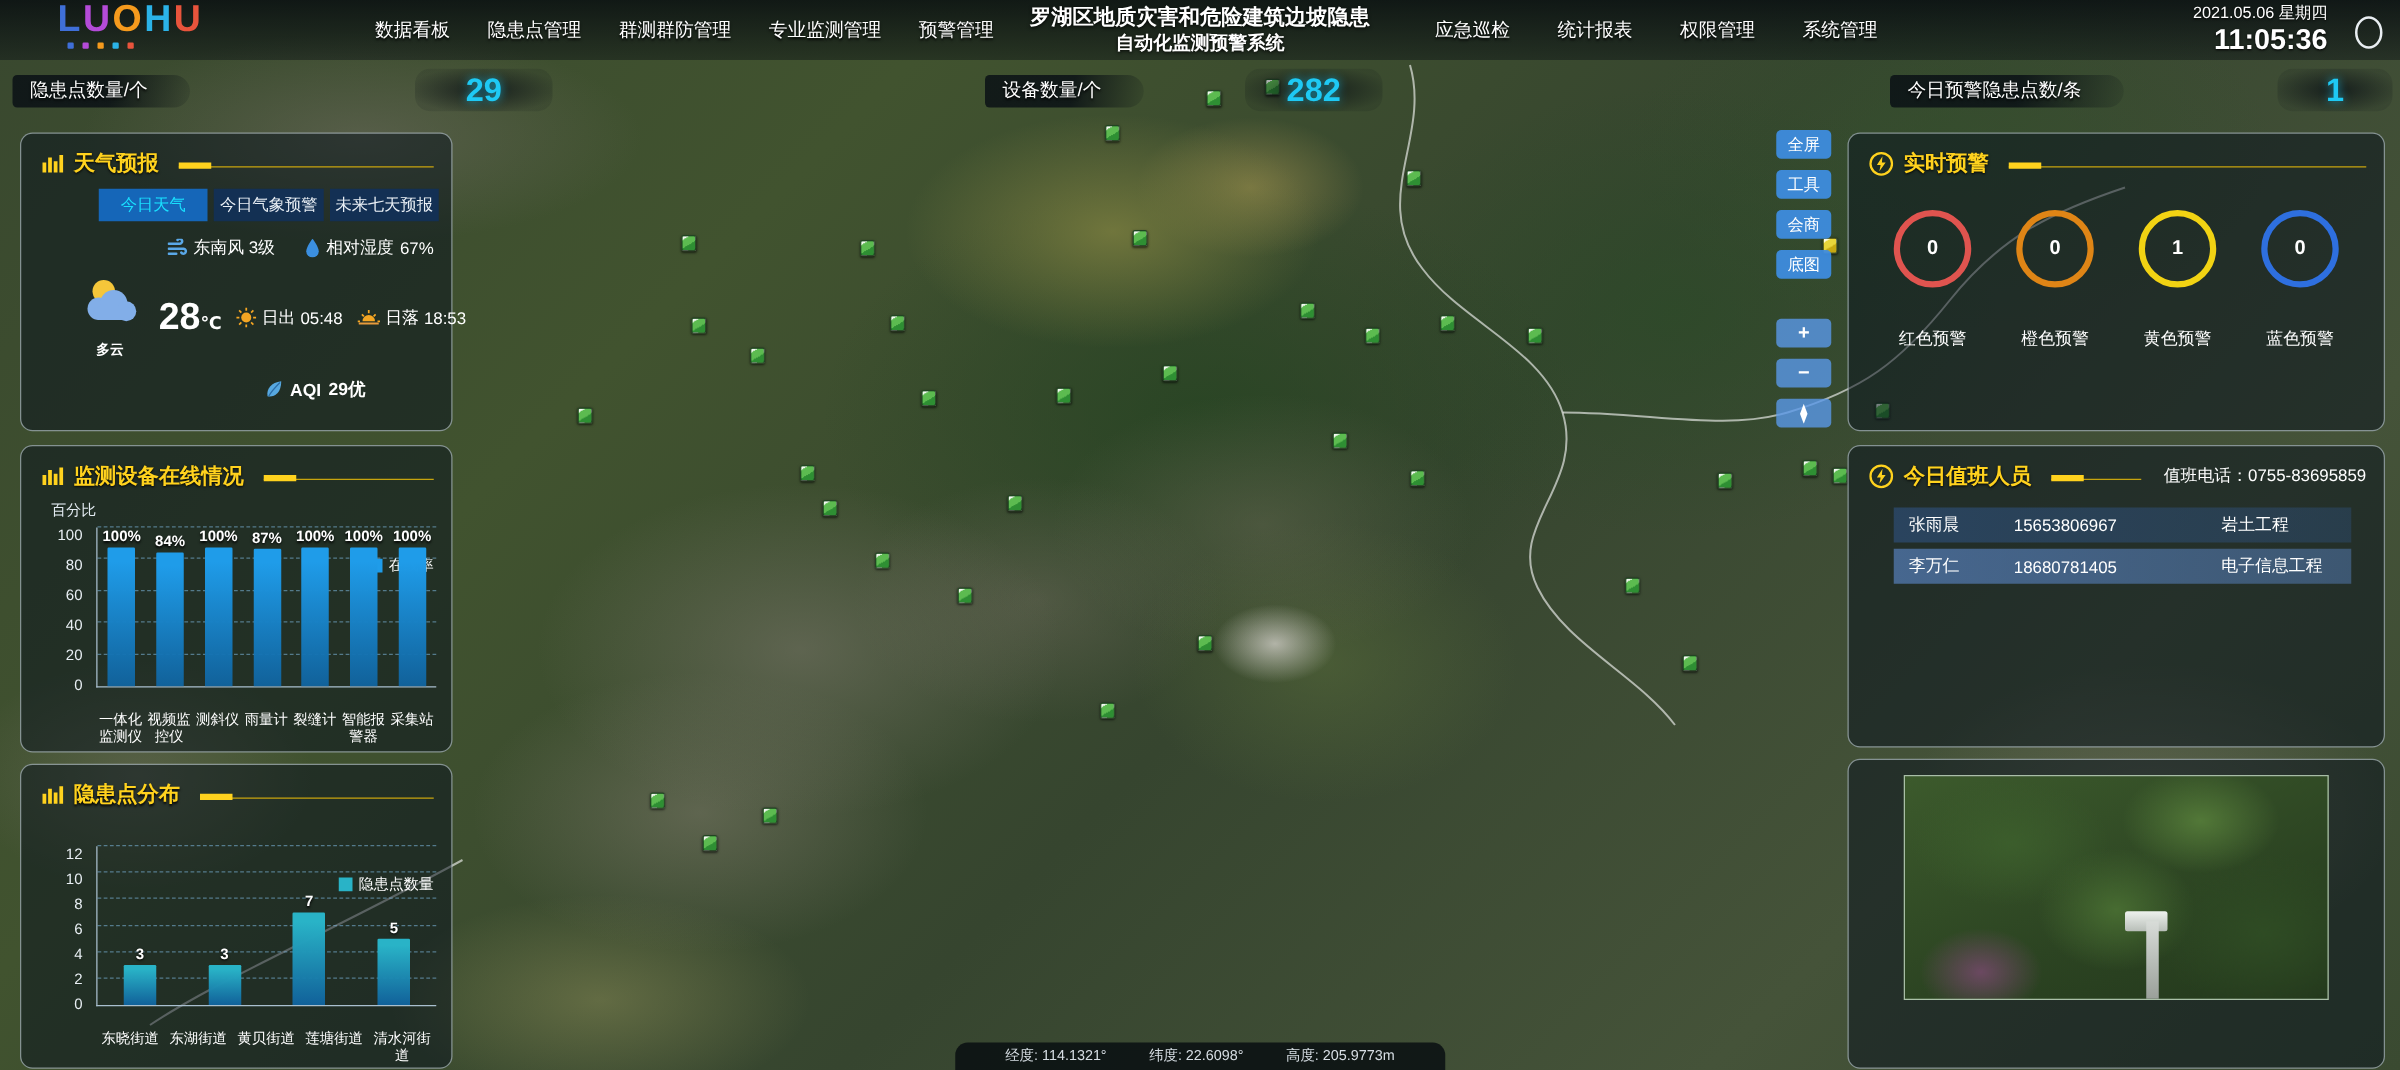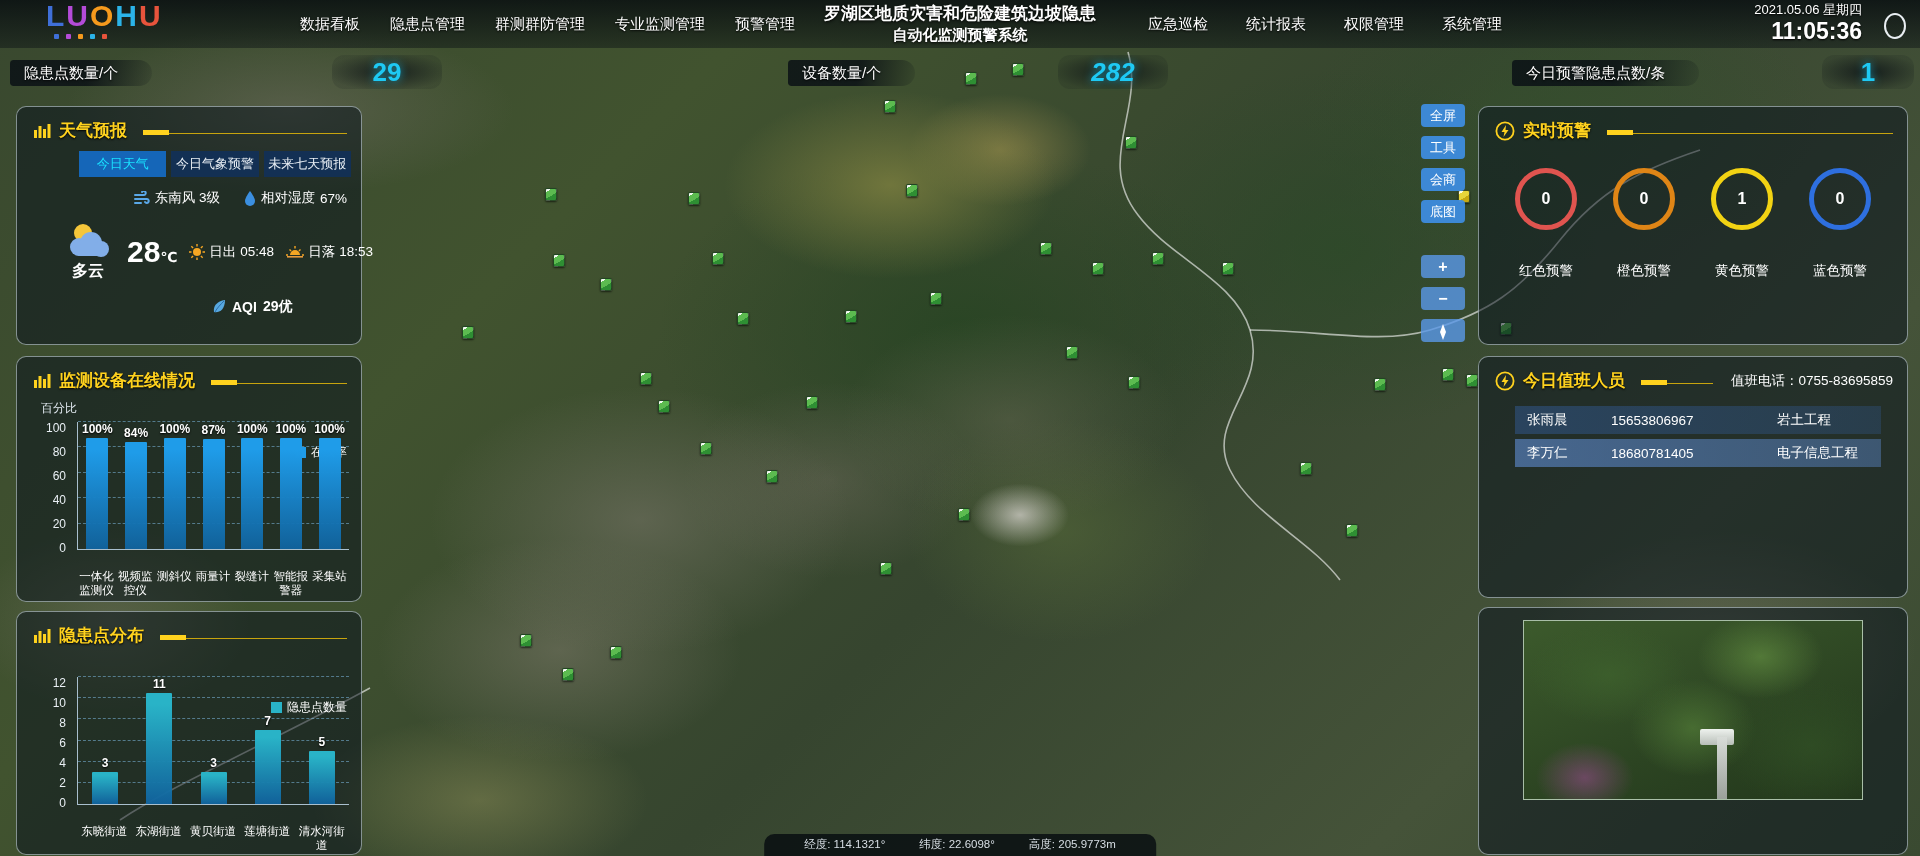--- a/index.html
+++ b/index.html
@@ -48,21 +48,21 @@
   .dt .date { font-size:13px; }
   .dt .time { font-size:23px; font-weight:bold; }
   .ucircle { position:absolute; right:14px; top:13px; width:22px; height:26px; border:2px solid #e9eef2; border-radius:50%; cursor:pointer; }
 
   
   .stat-label { position:absolute; top:60px; height:26px; line-height:26px; padding:0 34px 0 14px; font-size:15px; color:#fff; z-index:25;
     background:linear-gradient(100deg, rgba(8,14,20,.82) 55%, rgba(8,14,20,.1)); border-radius:4px 14px 14px 4px; white-space:nowrap; text-shadow:0 1px 2px #000; }
   .stat-value { position:absolute; top:55px; width:110px; height:34px; line-height:34px; text-align:center; z-index:25;
     font-size:26px; font-weight:bold; color:#1ec9f4; text-shadow:0 0 8px rgba(30,201,244,.7);
     background:radial-gradient(ellipse at center, rgba(8,14,20,.75), rgba(8,14,20,.12) 78%); border-radius:12px; }
-  .s1l{left:10px;} .s1v{left:332px;} .s2l{left:788px;} .s2v{left:1058px;font-style:italic;} .s3l{left:1512px;} .s3v{left:1822px;width:92px;}
+  .s1l{left:10px;} .s1v{left:332px;} .s2l{left:788px;} .s2v{left:996px;} .s3l{left:1512px;} .s3v{left:1822px;width:92px;}
 
   
   .panel { position:absolute; background:rgba(8,18,28,.52); border:1px solid rgba(215,228,235,.55); border-radius:10px; z-index:20; color:#fff; }
   .pL1 { left:16px; top:106px; width:346px; height:239px; }
   .pL2 { left:16px; top:356px; width:346px; height:246px; }
   .pL3 { left:16px; top:611px; width:346px; height:244px; }
   .pR1 { left:1478px; top:106px; width:430px; height:239px; }
   .pR2 { left:1478px; top:356px; width:430px; height:242px; }
   .pR3 { left:1478px; top:607px; width:430px; height:248px; }
   .panel-head { display:flex; align-items:center; gap:8px; padding:12px 14px 0 16px; }
@@ -72,21 +72,21 @@
   .p-extra { font-size:13.5px; color:#fff; white-space:nowrap; margin-left:10px; }
 
   
   .tabs { display:flex; gap:5px; margin:9px 10px 0 62px; }
   .tab { flex:1; text-align:center; padding:4px 0; font-size:13px; color:#e9eff5; background:rgba(16,48,92,.85); cursor:pointer; white-space:nowrap; }
   .tab.active { background:#1566b8; color:#19e0ff; }
   .wx-meta { display:flex; justify-content:flex-end; gap:24px; margin:12px 14px 0 0; font-size:13.5px; }
   .wx-meta .mi { display:flex; align-items:center; gap:5px; }
   .wx-main { display:flex; align-items:center; gap:12px; margin:14px 0 0 44px; }
   .cond { display:flex; flex-direction:column; align-items:center; }
-  .cond .cname { font-size:16px; font-weight:bold; margin-top:2px; }
+  .cond .cname { font-size:11px; font-weight:bold; margin-top:13px; }
   .temp { font-size:30px; font-weight:bold; }
   .temp small { font-size:14px; font-weight:bold; }
   .sunrow { display:flex; align-items:center; gap:4px; font-size:13.5px; white-space:nowrap; }
   .aqi { display:flex; align-items:center; gap:6px; margin:16px 0 0 196px; font-size:14px; font-weight:bold; }
 
   
   .chart { position:relative; height:206px; margin-top:2px; }
   .ylab { position:absolute; left:24px; top:6px; font-size:12px; color:#e3ebf2; }
   .legend { position:absolute; right:14px; top:6px; display:flex; align-items:center; gap:5px; font-size:12px; color:#fff;margin-top:44px; }
   .legend i { width:11px; height:11px; display:block; }
@@ -424,24 +424,20 @@
         <div class="grid" style="bottom: 50%;"></div>
         <div class="grid" style="bottom: 66.6667%;"></div>
         <div class="grid" style="bottom: 83.3333%;"></div>
         <div class="grid" style="bottom: 100%;"></div>
         <div class="bars">
           <div class="barw">
             <div class="bval">3</div>
             <div class="bar" style="height: 25%; width: 26px; background: linear-gradient(rgb(41, 179, 199) 0%, rgb(41, 179, 199) 10%, rgba(16, 100, 160, 0.95) 100%);"></div>
           </div>
           <div class="barw">
-            <div class="bval">11</div>
-            <div class="bar" style="height: 91.6667%; width: 26px; background: linear-gradient(rgb(41, 179, 199) 0%, rgb(41, 179, 199) 10%, rgba(16, 100, 160, 0.95) 100%);"></div>
-          </div>
-          <div class="barw">
             <div class="bval">3</div>
             <div class="bar" style="height: 25%; width: 26px; background: linear-gradient(rgb(41, 179, 199) 0%, rgb(41, 179, 199) 10%, rgba(16, 100, 160, 0.95) 100%);"></div>
           </div>
           <div class="barw">
             <div class="bval">7</div>
             <div class="bar" style="height: 58.3333%; width: 26px; background: linear-gradient(rgb(41, 179, 199) 0%, rgb(41, 179, 199) 10%, rgba(16, 100, 160, 0.95) 100%);"></div>
           </div>
           <div class="barw">
             <div class="bval">5</div>
             <div class="bar" style="height: 41.6667%; width: 26px; background: linear-gradient(rgb(41, 179, 199) 0%, rgb(41, 179, 199) 10%, rgba(16, 100, 160, 0.95) 100%);"></div>

